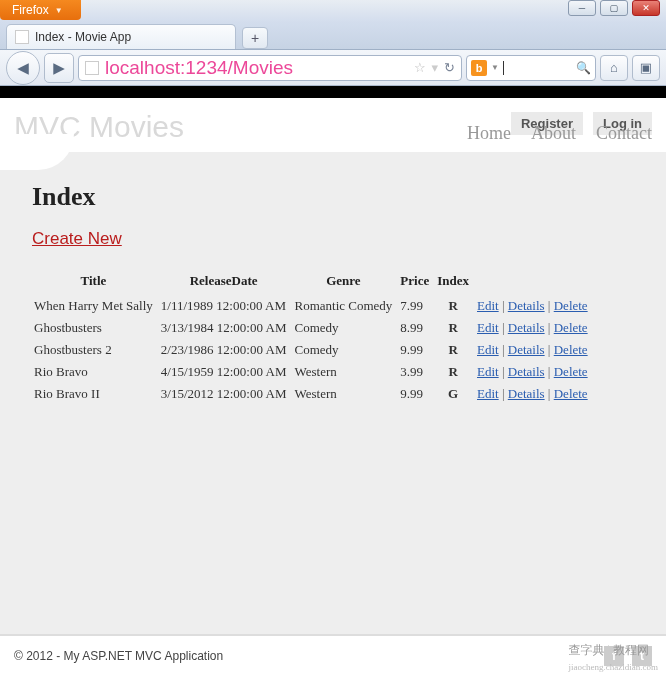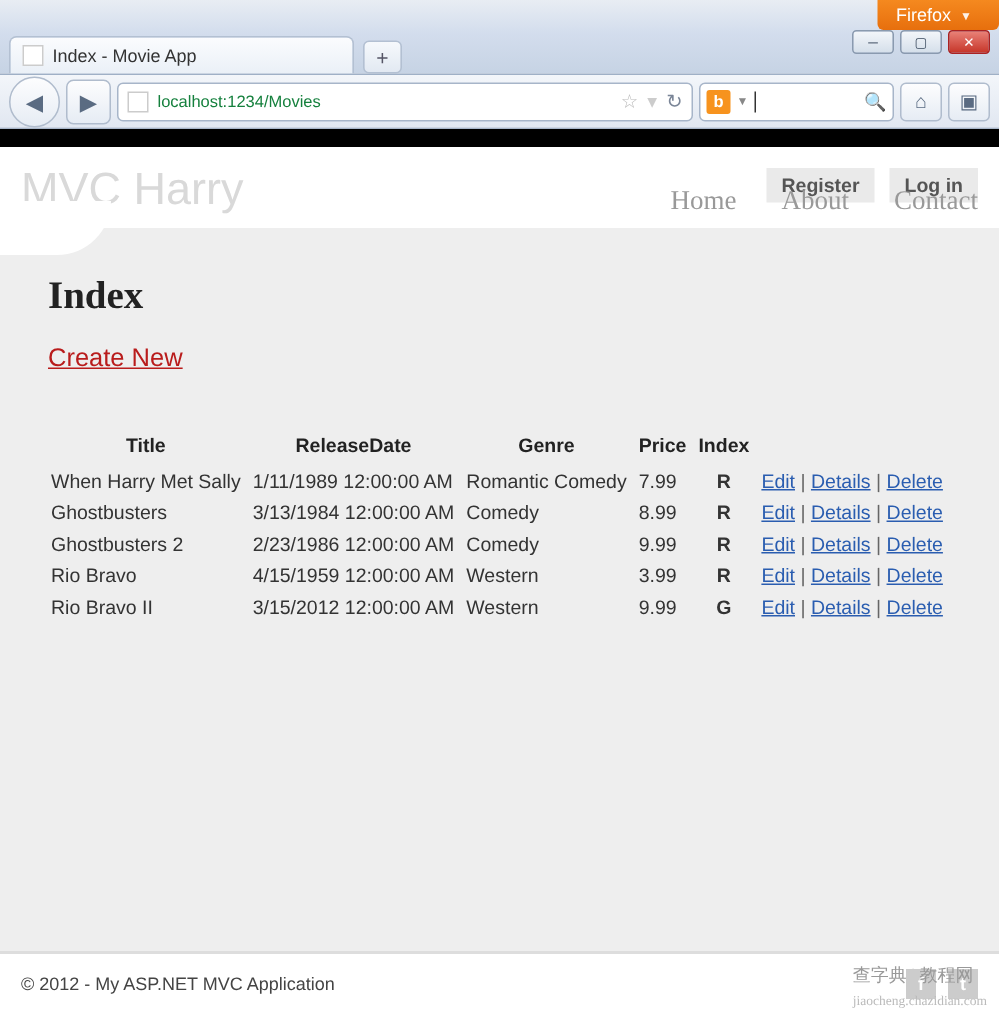--- a/index.html
+++ b/index.html
@@ -1,61 +1,61 @@
 <!DOCTYPE html>
 <html><head>
 <meta charset="utf-8">
 <style>
 * { box-sizing: border-box; margin: 0; padding: 0; }
 body { font-family: "Segoe UI", Arial, sans-serif; font-size: 13px; background: #fff; width: 666px; height: 688px; overflow: hidden; }
 
 
-.ff-menubar { height: 22px; background: linear-gradient(#e8edf3,#d3dded); display:flex; align-items:flex-end;flex-direction:column; }
+.ff-menubar { height: 22px; background: linear-gradient(#e8edf3,#d3dded); display:flex; align-items:flex-start; }
 .ff-btn { background: linear-gradient(#f5891f,#e76f0d); color:#fff; font-size:12px; padding:3px 18px 3px 12px; border-radius:0 0 4px 4px; display:inline-flex; align-items:center; gap:6px; font-weight:500; }
 .ff-btn .tri { font-size:8px; opacity:.9; }
 .ff-spacer { flex:1; }
 .win-btns { display:flex; gap:4px; align-items:center; padding:0 6px; }
 .wbtn { width:28px; height:16px; border:1px solid #8a9aaf; border-radius:3px; background:linear-gradient(#f3f6fa,#d5dfea); display:flex; align-items:center; justify-content:center; font-size:9px; color:#3a4a5e; }
 .wbtn.close { background:linear-gradient(#e98177,#c6362a); color:#fff; border-color:#a22; }
 
 .ff-tabs { height:28px; background:linear-gradient(#d3dded,#c6d3e4); display:flex; align-items:flex-end; padding:0 6px; border-bottom:1px solid #9fb0c6; }
 .tab { background:linear-gradient(#fbfcfe,#eaf0f7); border:1px solid #b3c0d2; border-bottom:none; border-radius:5px 5px 0 0; padding:5px 60px 5px 8px; font-size:12px; color:#333; display:flex; align-items:center; gap:6px; height:25px; min-width:230px; }
 .tab .favicon { width:14px; height:14px; border:1px solid #ccc; background:#fff; }
 .newtab { width:26px; height:22px; margin-left:6px; border:1px solid #b3c0d2; border-radius:4px; background:linear-gradient(#f6f9fc,#e2e9f2); display:flex; align-items:center; justify-content:center; color:#556; font-size:14px; }
 
 .ff-toolbar { height:36px; background:linear-gradient(#f3f6fa,#e1e7f1); border-bottom:1px solid #a8b6ca; display:flex; align-items:center; padding:0 6px; gap:4px; }
 .navbtn { width:30px; height:30px; border:1px solid #b0bccd; border-radius:5px; background:linear-gradient(#fdfdfe,#e6ecf4); display:flex; align-items:center; justify-content:center; color:#5a6b82; font-size:15px; }
 .navbtn:first-child { border-radius:18px; width:34px; height:34px; }
 .urlbar { flex:1; height:26px; border:1px solid #a7b5c9; border-radius:4px; background:#fff; display:flex; align-items:center; padding:0 6px; gap:6px; }
 .urlbar .doc { width:14px; height:14px; border:1px solid #ccc; }
-.urlbar input { flex:1; border:none; outline:none; font-size:11px; color:#15803d; }
+.urlbar input { flex:1; border:none; outline:none; font-size:19px; color:#ec4899; }
 .urlbar .star { color:#bbb; font-size:13px; }
 .urlbar .sep { color:#ccc; }
 .urlbar .reload { color:#7a8597; font-size:13px; }
 .searchbar { width:130px; height:26px; border:1px solid #a7b5c9; border-radius:4px; background:#fff; display:flex; align-items:center; padding:0 4px; gap:4px; }
 .bing { width:16px; height:16px; background:#f7931e; color:#fff; font-size:11px; font-weight:bold; display:flex; align-items:center; justify-content:center; border-radius:2px; }
 .searchbar .cursor { width:1px; height:14px; background:#333; }
 .searchbar .mag { color:#7a8597; margin-left:auto; font-size:12px; }
 .tbicon { width:28px; height:26px; border:1px solid #b0bccd; border-radius:4px; background:linear-gradient(#fdfdfe,#e6ecf4); display:flex; align-items:center; justify-content:center; color:#5a6b82; font-size:13px; }
 
 
 .page { background:#eee; min-height:590px; position:relative; }
 .blackbar { height:12px; background:#000; }
 .header { background:#fff; padding:12px 14px 8px; position:relative; }
 .brand { font-family:"Segoe UI Light","Segoe UI",Arial; font-size:30px; color:#d9d9d9; font-weight:300; }
 .authlinks { position:absolute; right:14px; top:14px; display:flex; gap:10px; }
 .authlinks span { background:#eaeaea; padding:4px 10px; color:#555; font-size:13px;font-weight:bold; }
-.nav { position:absolute; right:14px; bottom:8px; display:flex; gap:30px; }
+.nav { position:absolute; right:14px; bottom:8px; display:flex; gap:20px; }
 .nav span { color:#999; font-size:18px; font-family:"Segoe UI Light","Segoe UI"; }
 .rounded-corner { position:absolute; left:0; bottom:-18px; width:74px; height:36px; background:#fff; border-radius:0 0 40px 0; }
 
 .content { padding:30px 32px 14px; }
 h1.idx { font-family:"Segoe UI","Trebuchet MS"; font-size:26px; font-weight:bold; color:#222; margin-bottom:12px; }
 .create { color:#b91c1c; text-decoration:underline; font-size:17px; line-height:1.8; }
-table.movies { border-collapse:collapse; margin-top:30px; }
+table.movies { border-collapse:collapse; margin-top:14px;font-family:Liberation Serif, serif; }
 table.movies th { text-align:left; font-weight:bold; padding:4px 6px 6px 2px; color:#222; font-size:13px; }
 table.movies td { padding:3px 6px 3px 2px; color:#333; font-size:13px; white-space:nowrap; }
 table.movies td.center, table.movies th.center { text-align:center; }
 .actions a { color:#2a5db0; text-decoration:underline; }
 .actions .pipe { color:#666; }
 
 .footer { position:absolute; left:0; right:0; bottom:0; background:#fff; border-top:2px solid #ddd; padding:10px 14px; display:flex; align-items:center; justify-content:space-between; color:#444; font-size:12px; }
 .social { display:flex; gap:8px; }
 .social .sq { width:20px; height:20px; background:#ccc; color:#fff; display:flex; align-items:center; justify-content:center; font-weight:bold; font-size:12px; }
 
@@ -102,21 +102,21 @@
     <span class="cursor"></span>
     <span class="mag">🔍</span>
   </div>
   <div class="tbicon">⌂</div>
   <div class="tbicon">▣</div>
 </div>
 
 <div class="page">
   <div class="blackbar"></div>
   <div class="header">
-    <div class="brand">MVC Harry</div>
+    <div class="brand">MVC Movies</div>
     <div class="authlinks">
       <span>Register</span>
       <span>Log in</span>
     </div>
     <div class="nav">
       <span>Home</span>
       <span>About</span>
       <span>Contact</span>
     </div>
     <div class="rounded-corner"></div>

